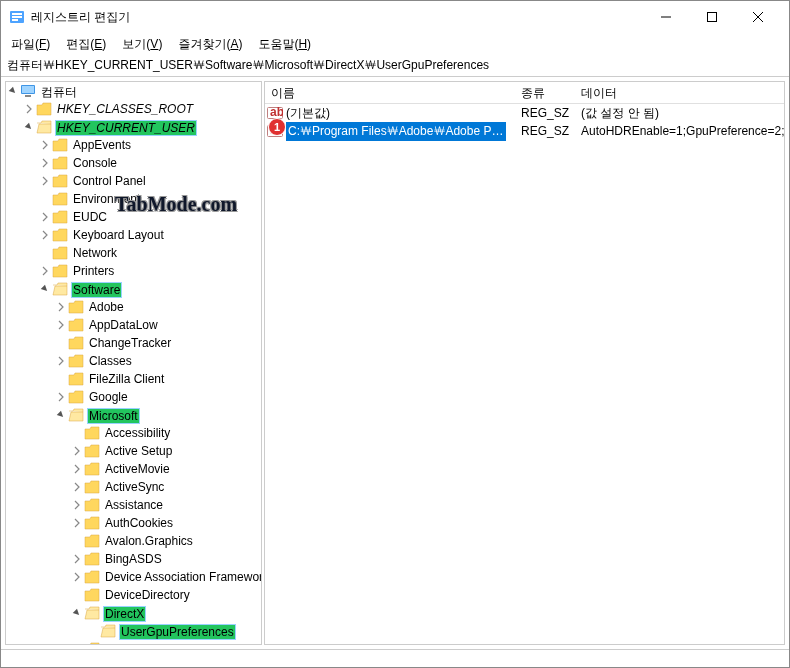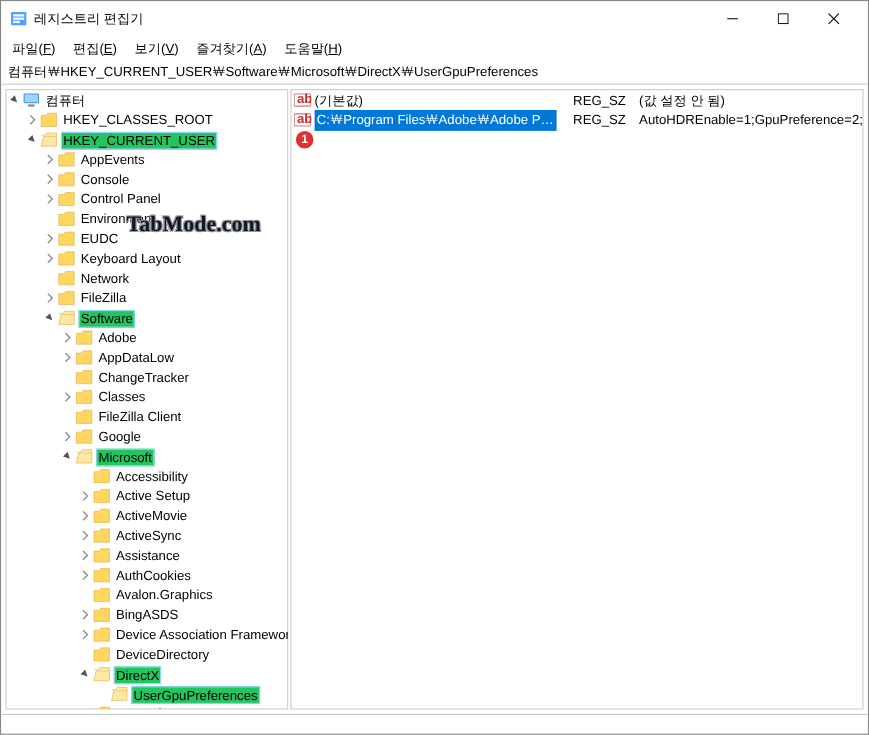--- a/index.html
+++ b/index.html
@@ -36,21 +36,21 @@
     .list-body { }
     .list-row { display: flex; height: 18px; align-items: center; }
     .list-row .cell-name { width: 250px; display: flex; align-items: center; padding-left: 2px; overflow: hidden; }
     .list-row .cell-type { width: 60px; padding-left: 6px; }
     .list-row .cell-data { flex: 1; padding-left: 6px; overflow: hidden; white-space: nowrap; }
     .val-icon { width: 16px; height: 14px; margin-right: 3px; flex-shrink: 0; }
     .list-row.selected .cell-name .name-text { background: #0078D7; color: #fff; padding: 1px 2px; overflow: hidden; text-overflow: ellipsis; white-space: nowrap; max-width: 220px; display: inline-block; }
     .statusbar { height: 18px; border-top: 1px solid #ccc; }
     .badge { position: absolute; width: 18px; height: 18px; background: #E03030; border: 1px solid #fff; border-radius: 50%; color: #fff; font-size: 11px; font-weight: bold; display: flex; align-items: center; justify-content: center; }
     .watermark { position: absolute; left: 114px; top: 192px; font-family: Georgia, serif; font-size: 20px; font-weight: bold; color: #0f172a; text-shadow: -1px -1px 0 #999, 1px -1px 0 #999, -1px 1px 0 #999, 1px 1px 0 #999; pointer-events: none; z-index: 100; }
-    .indent-1 { padding-left: 16px; }
+    .indent-1 { padding-left: 16px; font-style: italic; }
     .indent-2 { padding-left: 32px; }
     .indent-3 { padding-left: 48px; }
     .indent-4 { padding-left: 64px; }
     .indent-5 { padding-left: 80px; }
   </style>
 </head>
 <body>
 
 <div class="titlebar">
   <span class="titlebar-icon">
@@ -223,21 +223,21 @@
               <li>
                   <div class="row indent-2">
                     <span class="exp">
                       <svg viewBox="0 0 10 10">
                         <path d="M3 1 L7 5 L3 9" fill="none" stroke="#888" stroke-width="1.2"></path>
                       </svg>
                     </span>
                     <span class="folder-icon"><svg viewBox="0 0 16 14">
                         <path class="folder-closed" d="M1 3 L6 3 L7 1 L15 1 L15 13 L1 13 Z" stroke-width="0.5"></path>
                       </svg></span>
-                    <span class="label">FileZilla</span>
+                    <span class="label">Printers</span>
                   </div>
                 </li>
               <li>
                 <div class="row indent-2">
                     <span class="exp">
                       <svg viewBox="0 0 10 10">
                         <path d="M2 2 L8 5 L2 8 Z" fill="#555" transform="rotate(45 5 5)"></path>
                       </svg>
                     </span>
                     <span class="folder-icon"><svg viewBox="0 0 16 14">
@@ -485,20 +485,25 @@
                 </ul>
               </li>
             </ul>
           </li>
         </ul>
       </li>
     </ul>
   </div>
 
   <div class="list">
+    <div class="list-header">
+      <div class="col-name">이름</div>
+      <div class="col-type">종류</div>
+      <div class="col-data">데이터</div>
+    </div>
     <div class="list-body">
       <div class="list-row">
         <div class="cell-name">
           <span class="val-icon"><svg viewBox="0 0 16 14">
                 <rect x="0.5" y="1.5" width="15" height="11" fill="#fff" stroke="#c08080" rx="1"></rect>
                 <text x="3" y="10" font-size="8" fill="#c03030" font-weight="bold">ab</text>
               </svg></span>
           <span class="name-text">(기본값)</span>
         </div>
         <div class="cell-type">REG_SZ</div>

